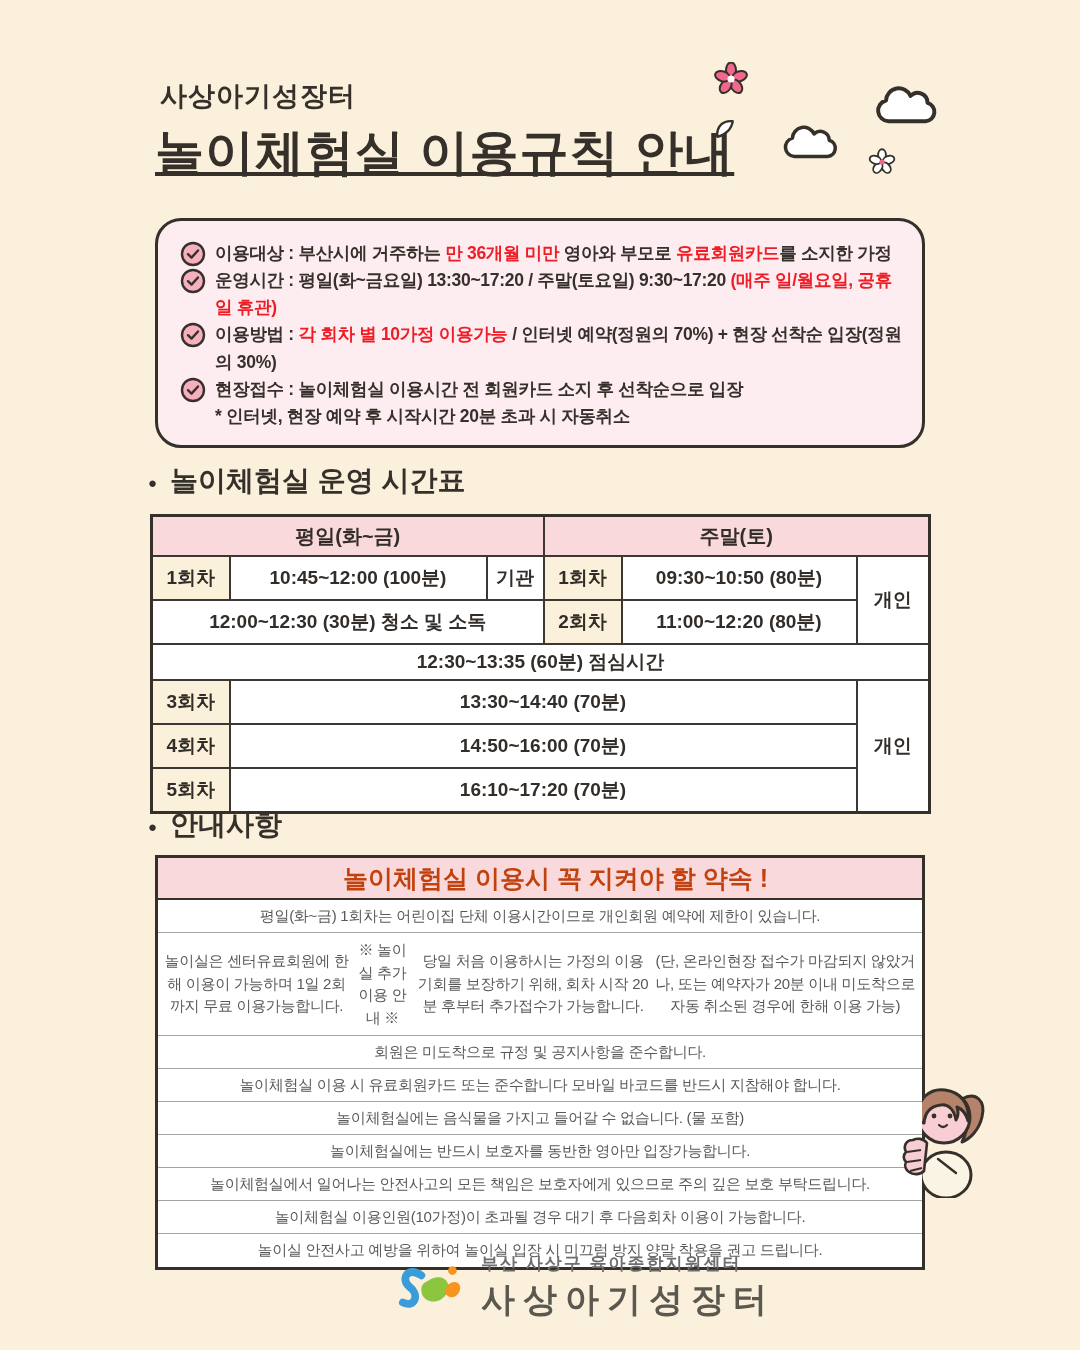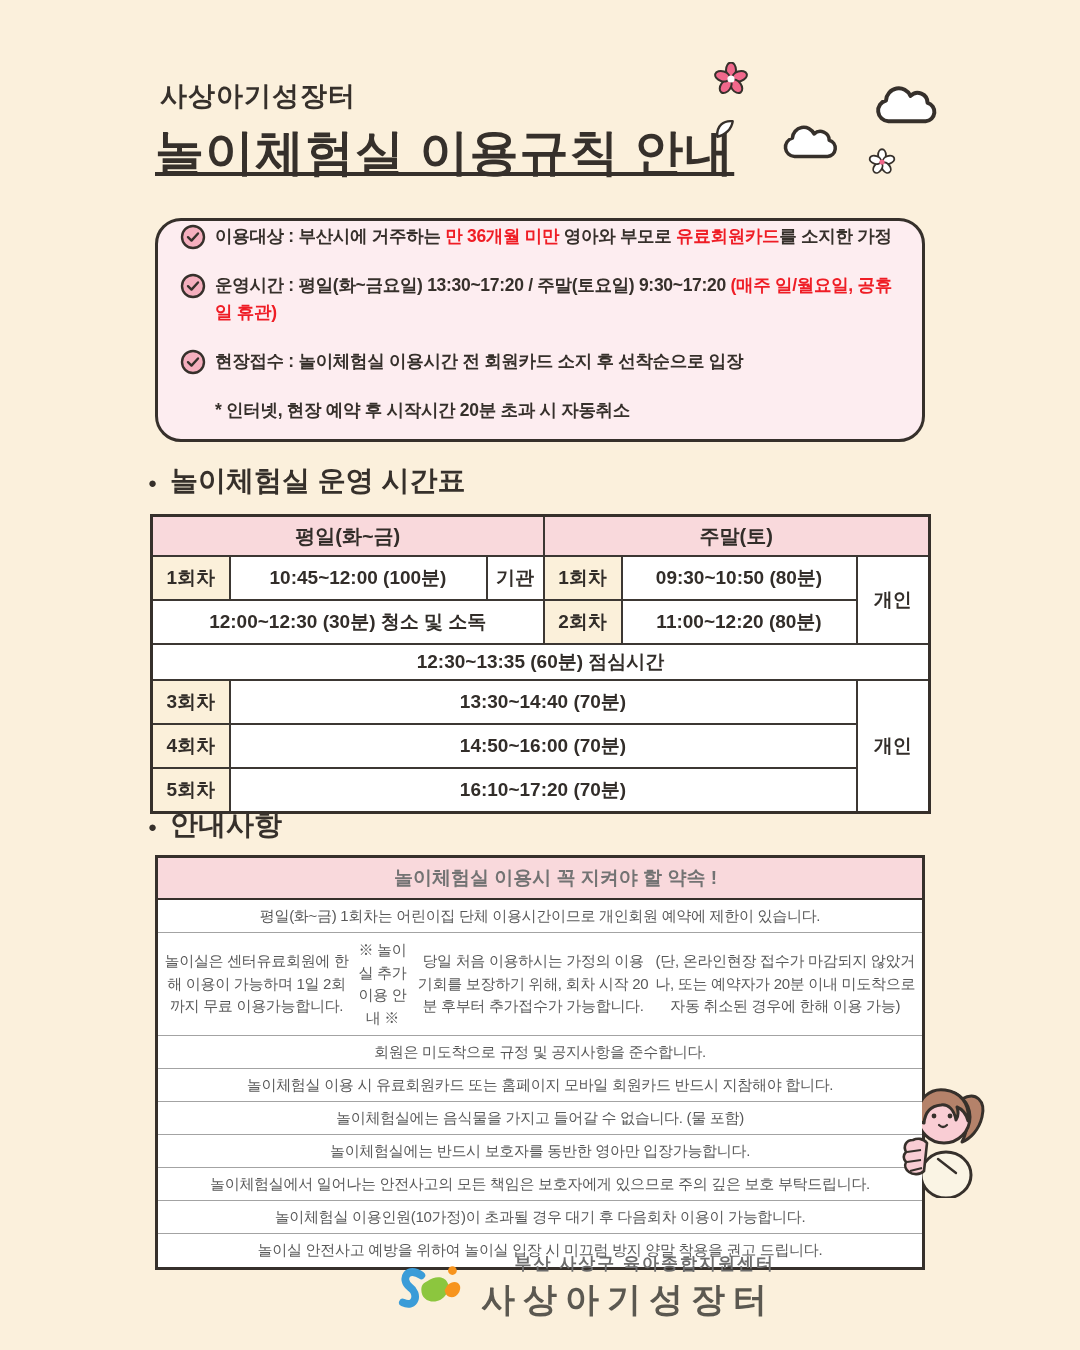--- a/index.html
+++ b/index.html
@@ -9,21 +9,21 @@
     font-family:"Liberation Sans",sans-serif;
   }
   .abs{position:absolute;}
   
   .brand{left:160px;top:78px;font-size:27px;font-weight:bold;letter-spacing:1px;}
   .main-title{left:155px;top:120px;font-size:49px;font-weight:bold;letter-spacing:1px;text-decoration:underline;}
   
   .rules-box{
     left:155px;top:218px;width:770px;min-height:224px;box-sizing:border-box;
     background:#fdedf0;border:3px solid #36302b;border-radius:26px;
-    padding:2px 18px 15px 22px;display:flex;flex-direction:column;justify-content:space-between;
+    padding:19px 18px 15px 22px;display:flex;flex-direction:column;justify-content:space-between;
   }
   .rule-line{display:flex;align-items:flex-start;font-size:17.5px;font-weight:bold;line-height:1.55;letter-spacing:-0.3px;}
   .rule-line .check{flex:0 0 auto;margin-right:9px;margin-top:1px;}
   .rule-text{flex:1 1 auto;}
   .rule-sub{padding-left:35px;}
   .red{color:#ef1d25;}
   
   .section-title{display:flex;align-items:center;gap:13px;font-size:28px;font-weight:bold;}
   .section-title .bullet{font-size:15px;line-height:1;position:relative;top:1px;}
   .st1{left:148px;top:462px;}
@@ -42,31 +42,31 @@
   table.sched td.lbl{background:#fbf0da;}
   table.sched tr.lunch td{height:34px;}
   
   .notice-table{
     left:155px;top:855px;width:770px;box-sizing:border-box;
     background:#fff;border:3px solid #36302b;
   }
   .notice-header{
     background:#f9d9dc;border-bottom:2px solid #36302b;min-height:40px;
     display:flex;align-items:center;justify-content:center;
-    font-size:19px;font-weight:bold;color:#737373;padding-left:31px;
+    font-size:25px;font-weight:bold;color:#c2410c;padding-left:31px;
   }
   .notice-row{
     min-height:33px;display:flex;align-items:center;justify-content:center;
     text-align:center;font-size:15px;color:#585858;letter-spacing:-0.3px;
     border-bottom:1px solid #a3a3a3;padding:2px 6px;box-sizing:border-box;line-height:1.35;
   }
   .notice-row:last-child{border-bottom:none;}
   .notice-row.multi{padding:6px 4px;font-size:15px;line-height:1.5;}
   
-  .footer{left:398px;top:1252px;display:flex;align-items:center;gap:13px;text-align:right;}
+  .footer{left:398px;top:1252px;display:flex;align-items:center;gap:13px;}
   .footer-text{display:flex;flex-direction:column;}
   .org-small{font-size:17px;color:#6e6e6e;letter-spacing:2px;margin-bottom:2px;font-weight:bold;}
   .org-large{font-size:34px;font-weight:bold;color:#5b5850;letter-spacing:8px;}
   svg{display:block;}
 </style>
 </head>
 <body>
 
 <div class="abs brand">사상아기성장터</div>
 <div class="abs main-title">놀이체험실 이용규칙 안내</div>
@@ -108,20 +108,27 @@
       <path d="M8 13.2 L11.5 16.6 L18 9.5" fill="none" stroke="#36302b" stroke-width="2.4" stroke-linecap="round" stroke-linejoin="round"></path>
     </svg>
     <span class="rule-text"><span>이용대상 : 부산시에 거주하는 </span><span class="red">만 36개월 미만</span><span> 영아와 부모로 </span><span class="red">유료회원카드</span><span>를 소지한 가정</span></span>
   </div>
   <div class="rule-line">
     <svg class="check" width="26" height="26" viewBox="0 0 26 26">
       <circle cx="13" cy="13" r="11" fill="#f5afbe" stroke="#36302b" stroke-width="2.4"></circle>
       <path d="M8 13.2 L11.5 16.6 L18 9.5" fill="none" stroke="#36302b" stroke-width="2.4" stroke-linecap="round" stroke-linejoin="round"></path>
     </svg>
     <span class="rule-text"><span>운영시간 : 평일(화~금요일) 13:30~17:20 / 주말(토요일) 9:30~17:20 </span><span class="red">(매주 일/월요일, 공휴일 휴관)</span></span>
+  </div>
+  <div class="rule-line">
+    <svg class="check" width="26" height="26" viewBox="0 0 26 26">
+      <circle cx="13" cy="13" r="11" fill="#f5afbe" stroke="#36302b" stroke-width="2.4"></circle>
+      <path d="M8 13.2 L11.5 16.6 L18 9.5" fill="none" stroke="#36302b" stroke-width="2.4" stroke-linecap="round" stroke-linejoin="round"></path>
+    </svg>
+    <span class="rule-text"><span>이용방법 : </span><span class="red">각 회차 별 10가정 이용가능</span><span> / 인터넷 예약(정원의 70%) + 현장 선착순 입장(정원의 30%)</span></span>
   </div>
   <div class="rule-line">
     <svg class="check" width="26" height="26" viewBox="0 0 26 26">
       <circle cx="13" cy="13" r="11" fill="#f5afbe" stroke="#36302b" stroke-width="2.4"></circle>
       <path d="M8 13.2 L11.5 16.6 L18 9.5" fill="none" stroke="#36302b" stroke-width="2.4" stroke-linecap="round" stroke-linejoin="round"></path>
     </svg>
     <span class="rule-text">현장접수 : 놀이체험실 이용시간 전 회원카드 소지 후 선착순으로 입장</span>
   </div>
   <div class="rule-line rule-sub">* 인터넷, 현장 예약 후 시작시간 20분 초과 시 자동취소</div>
 </div>
@@ -185,21 +192,21 @@
 <div class="abs notice-table">
   <div class="notice-header">놀이체험실 이용시 꼭 지켜야 할 약속 !</div>
   <div class="notice-row">평일(화~금) 1회차는 어린이집 단체 이용시간이므로 개인회원 예약에 제한이 있습니다.</div>
   <div class="notice-row multi">
     <div>놀이실은 센터유료회원에 한해 이용이 가능하며 1일 2회까지 무료 이용가능합니다.</div>
     <div>※ 놀이실 추가이용 안내 ※</div>
     <div>당일 처음 이용하시는 가정의 이용 기회를 보장하기 위해, 회차 시작 20분 후부터 추가접수가 가능합니다.</div>
     <div>(단, 온라인현장 접수가 마감되지 않았거나, 또는 예약자가 20분 이내 미도착으로 자동 취소된 경우에 한해 이용 가능)</div>
   </div>
   <div class="notice-row">회원은 미도착으로 규정 및 공지사항을 준수합니다.</div>
-  <div class="notice-row">놀이체험실 이용 시 유료회원카드 또는 홈페이지 모바일 회원카드 반드시 지참해야 합니다.</div>
+  <div class="notice-row">놀이체험실 이용 시 유료회원카드 또는 준수합니다 모바일 바코드를 반드시 지참해야 합니다.</div>
   <div class="notice-row">놀이체험실에는 음식물을 가지고 들어갈 수 없습니다. (물 포함)</div>
   <div class="notice-row">놀이체험실에는 반드시 보호자를 동반한 영아만 입장가능합니다.</div>
   <div class="notice-row">놀이체험실에서 일어나는 안전사고의 모든 책임은 보호자에게 있으므로 주의 깊은 보호 부탁드립니다.</div>
   <div class="notice-row">놀이체험실 이용인원(10가정)이 초과될 경우 대기 후 다음회차 이용이 가능합니다.</div>
   <div class="notice-row">놀이실 안전사고 예방을 위하여 놀이실 입장 시 미끄럼 방지 양말 착용을 권고 드립니다.</div>
 </div>
 
 <svg class="abs" style="left:898px;top:1083px;z-index:5;" width="90" height="115" viewBox="0 0 90 115">
   <defs>
       <clipPath id="gclip">

